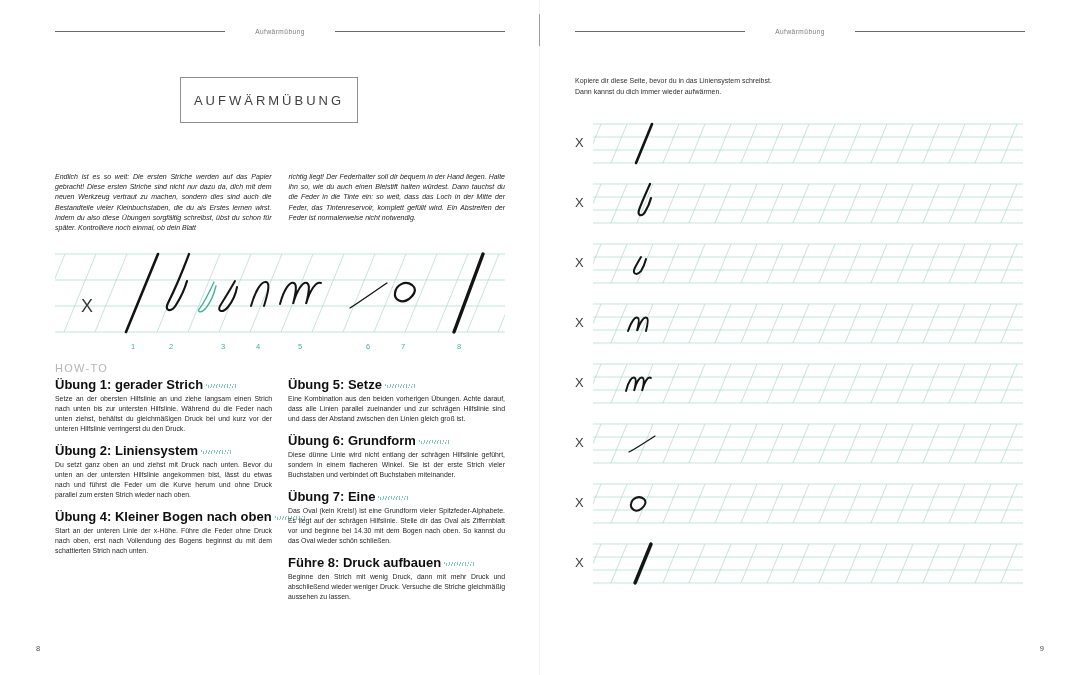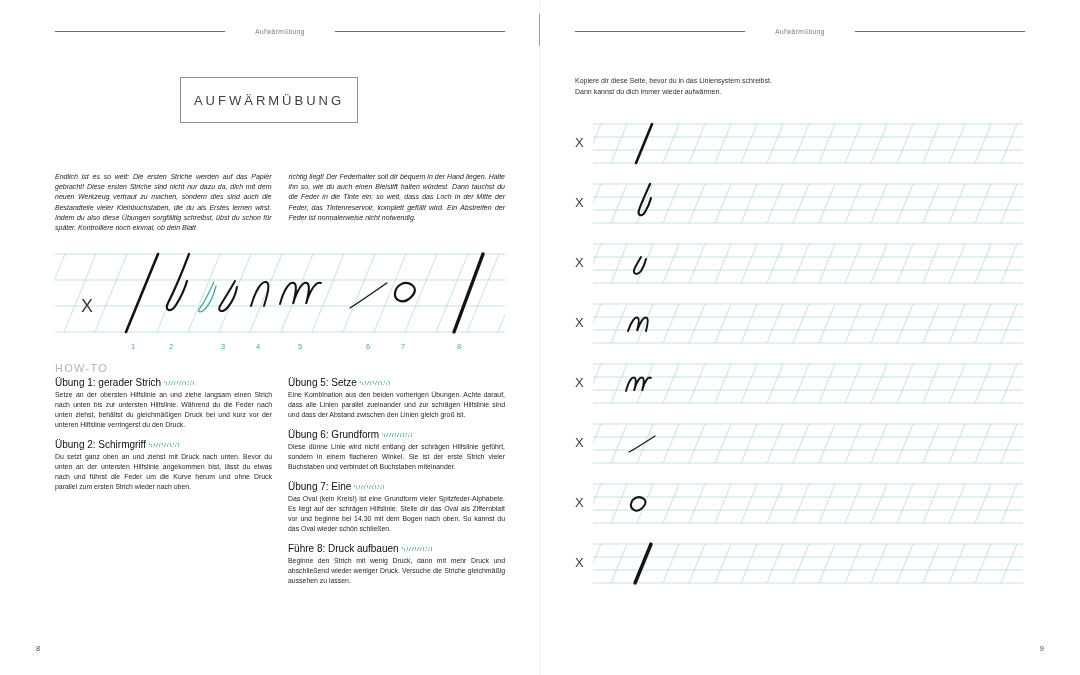--- a/index.html
+++ b/index.html
@@ -35,21 +35,21 @@
   
   .practice-demo{position:absolute;top:248px;left:55px;width:450px;height:106px;}
 
   
   .howto{position:absolute;top:362px;left:55px;font-size:11px;letter-spacing:1.3px;color:#b5b5b5;}
 
   
   .ex-cols{position:absolute;top:377px;left:55px;width:450px;display:flex;gap:16px;}
   .ex-col{flex:1;min-width:0;}
   .exercise{margin-bottom:9px;}
-  .ex-title{margin:0 0 2px 0;font-size:10px;font-weight:normal;color:#0f0f0f;white-space:nowrap;}
+  .ex-title{margin:0 0 2px 0;font-size:13px;font-weight:bold;color:#0f0f0f;white-space:nowrap;}
   .hatch{
     display:inline-block;width:30px;height:4.5px;margin-left:3px;vertical-align:1px;
     background:repeating-linear-gradient(105deg,#7cc7b8 0,#7cc7b8 0.9px,transparent 0.9px,transparent 2.6px);
   }
   .ex-body{margin:0;font-size:6.9px;line-height:1.45;text-align:justify;color:#262626;}
 
   
   .page-num{position:absolute;bottom:22px;font-size:7.5px;color:#4a4a4a;}
   .pn-left{left:36px;}
   .pn-right{right:36px;}
@@ -127,22 +127,26 @@
 
     <div class="howto">HOW-TO</div>
 
     <div class="ex-cols">
       <div class="ex-col" id="ex-col-0">
           <div class="exercise">
             <div class="ex-title"><span>Übung 1: gerader Strich</span><span class="hatch"></span></div>
             <p class="ex-body">Setze an der obersten Hilfslinie an und ziehe langsam einen Strich nach unten bis zur untersten Hilfslinie. Während du die Feder nach unten ziehst, behältst du gleichmäßigen Druck bei und kurz vor der unteren Hilfslinie verringerst du den Druck.</p>
           </div>
           <div class="exercise">
-            <div class="ex-title"><span>Übung 2: Schirmgriff</span><span class="hatch"></span></div>
+            <div class="ex-title"><span>Übung 2: Liniensystem</span><span class="hatch"></span></div>
             <p class="ex-body">Du setzt ganz oben an und ziehst mit Druck nach unten. Bevor du unten an der untersten Hilfslinie angekommen bist, lässt du etwas nach und führst die Feder um die Kurve herum und ohne Druck parallel zum ersten Strich wieder nach oben.</p>
+          </div>
+          <div class="exercise">
+            <div class="ex-title"><span>Übung 4: Kleiner Bogen nach oben</span><span class="hatch"></span></div>
+            <p class="ex-body">Start an der unteren Linie der x-Höhe. Führe die Feder ohne Druck nach oben, erst nach Vollendung des Bogens beginnst du mit dem schattierten Strich nach unten.</p>
           </div>
         </div>
       <div class="ex-col" id="ex-col-1">
           <div class="exercise">
             <div class="ex-title"><span>Übung 5: Setze</span><span class="hatch"></span></div>
             <p class="ex-body">Eine Kombination aus den beiden vorherigen Übungen. Achte darauf, dass alle Linien parallel zueinander und zur schrägen Hilfslinie sind und dass der Abstand zwischen den Linien gleich groß ist.</p>
           </div>
           <div class="exercise">
             <div class="ex-title"><span>Übung 6: Grundform</span><span class="hatch"></span></div>
             <p class="ex-body">Diese dünne Linie wird nicht entlang der schrägen Hilfslinie geführt, sondern in einem flacheren Winkel. Sie ist der erste Strich vieler Buchstaben und verbindet oft Buchstaben miteinander.</p>

